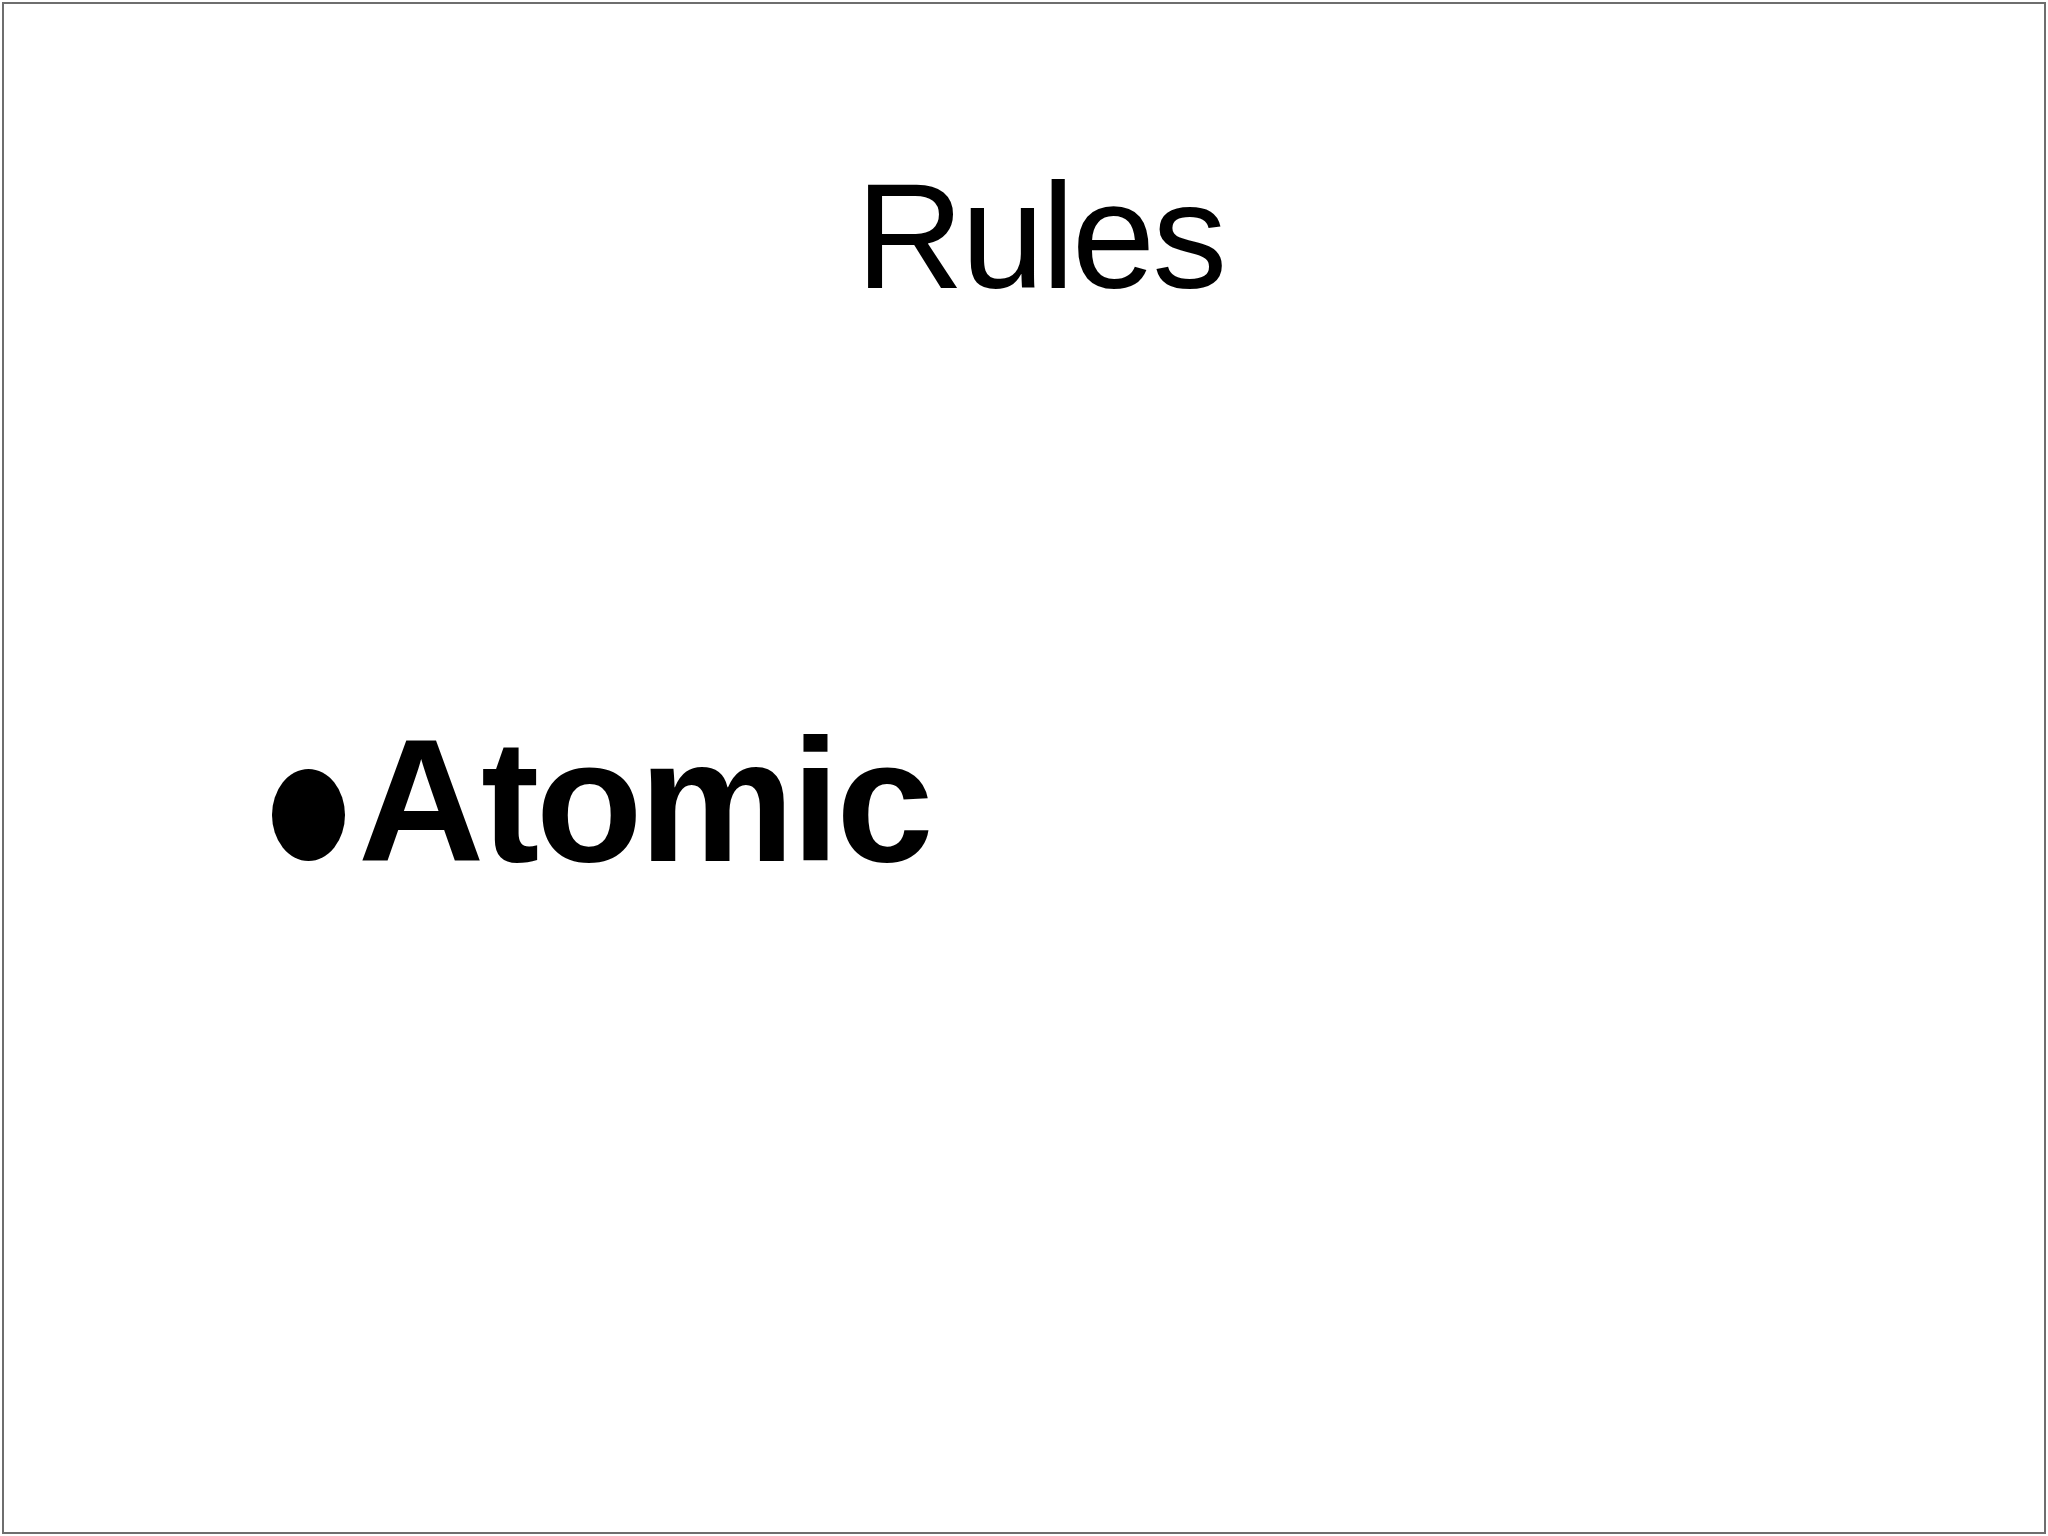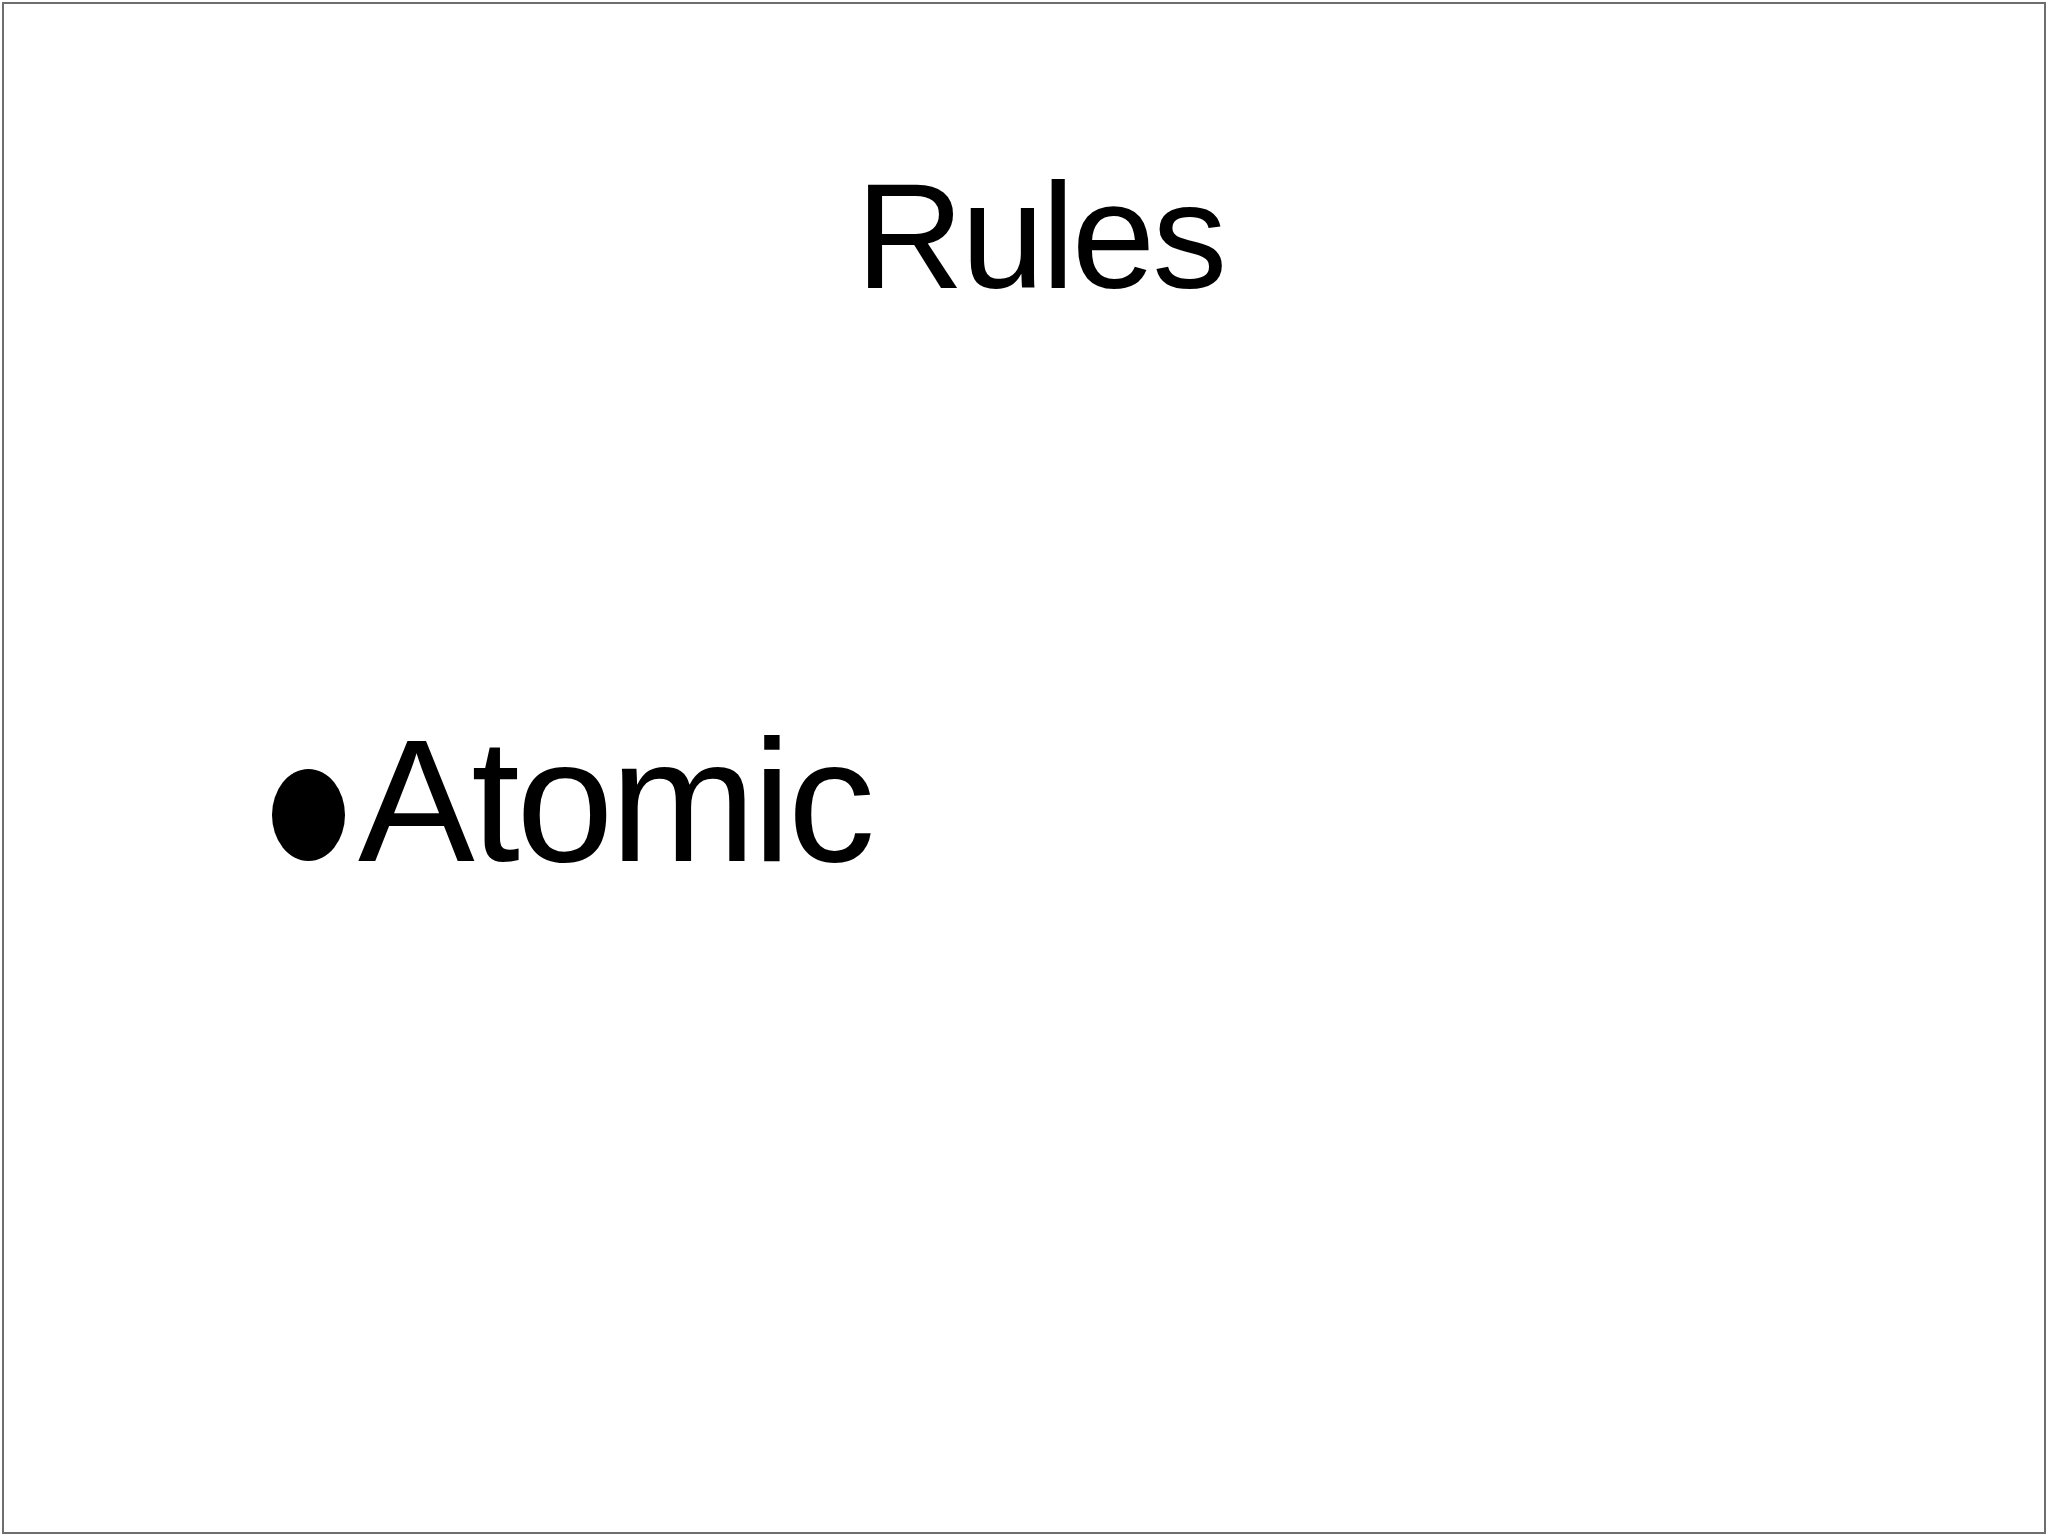--- a/index.html
+++ b/index.html
@@ -54,21 +54,21 @@
     top: 77px;
     width: 73px;
     height: 92px;
     background: var(--text);
     border-radius: 50%;
   }
   .bullet-label {
     display: inline-block;
     padding-left: 86px;
     font-size: 175px;
-    font-weight: 400;
+    font-weight: 700;
     line-height: 1.25;
     letter-spacing: -3.5px;
   }
 </style>
 </head>
 <body>
 
 <div class="slide">
   <div class="frame"></div>
 

